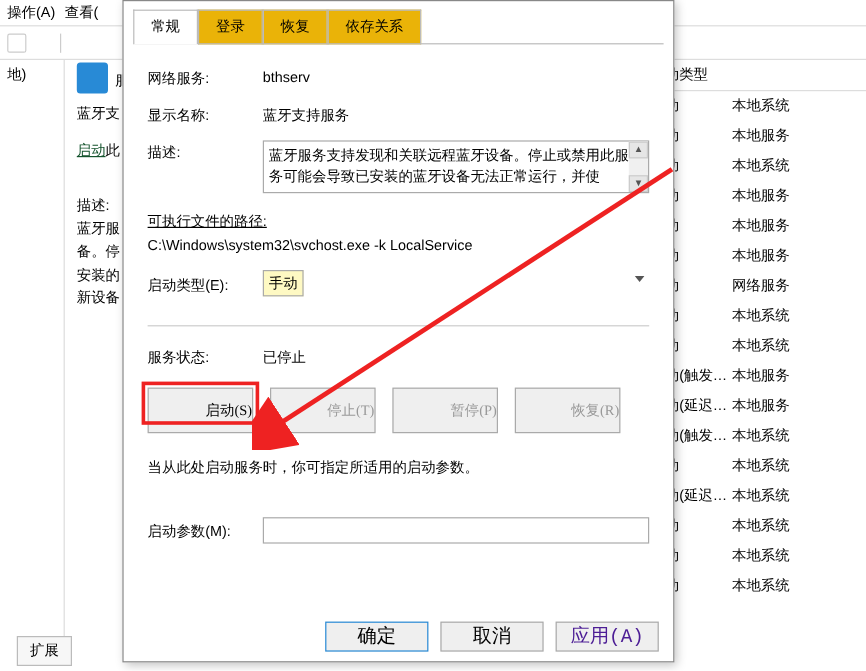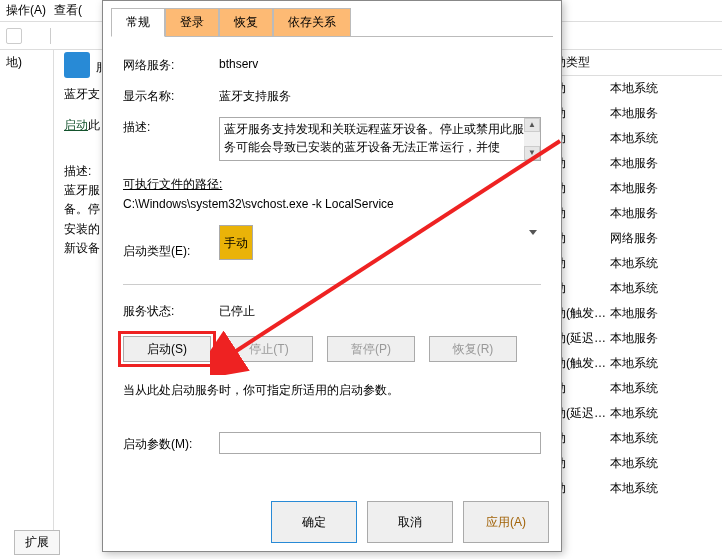--- a/index.html
+++ b/index.html
@@ -28,62 +28,62 @@
     .bg-col-h1 { width: 56px; }
     .bg-col-h2 { flex: 1; }
     .bg-rows { }
     .bg-row { display: flex; padding: 4px 2px; font-size: 12px; }
     .bg-c1 { width: 56px; overflow: hidden; white-space: nowrap; }
     .bg-c2 { flex: 1; overflow: hidden; white-space: nowrap; }
     
     
     .dialog { position: absolute; left: 102px; top: 0; width: 460px; height: 552px; background: #fff; border: 1px solid #888; box-shadow: 2px 2px 8px rgba(0,0,0,0.25); }
     .tabs { display: flex; padding-top: 6px; padding-left: 8px; }
-    .tab { padding: 5px 14px; font-size: 12px; border: 1px solid #bbb; border-bottom: none; background: #fdba74; margin-right: 0; position: relative; top: 1px; }
+    .tab { padding: 5px 14px; font-size: 12px; border: 1px solid #bbb; border-bottom: none; background: #eab308; margin-right: 0; position: relative; top: 1px; }
     .tab.active { background: #fff; border-bottom: 1px solid #fff; z-index: 2; }
     .tab-content { border-top: 1px solid #bbb; margin: 0 8px 0 8px; padding: 18px 12px 8px 12px; height: 474px; position: relative; }
     
     .row { display: flex; margin-bottom: 12px; align-items: flex-start; }
     .label { width: 96px; font-size: 12px; padding-top: 2px; }
     .val { flex: 1; font-size: 12px; padding-top: 2px; }
     
     .desc-box { flex: 1; }
     .desc-textarea { width: 100%; height: 44px; resize: none; border: 1px solid #aaa; font-family: inherit; font-size: 12px; padding: 2px 14px 2px 4px; line-height: 1.5; }
     .desc-wrap { position: relative; }
     .desc-scroll { position: absolute; right: 1px; top: 1px; width: 16px; height: 42px; background: #f0f0f0; display: flex; flex-direction: column; justify-content: space-between; }
     .sc-btn { height: 14px; background: #e6e6e6; border: 1px solid #ccc; font-size: 8px; line-height: 12px; text-align: center; color: #555; }
     
     .path-section { margin-bottom: 14px; }
     .path-label { font-size: 12px; margin-bottom: 4px; text-decoration: underline; }
     .path-val { font-size: 12px; }
     
     .select-row { display: flex; align-items: flex-end; margin-bottom: 24px; }
-    .select { flex: 1; height: 35px; border: 1px solid #aaa; padding: 1px 4px; font-family: inherit; font-size: 12px; background: #eab308; appearance: none; }
+    .select { flex: 1; height: 22px; border: 1px solid #aaa; padding: 1px 4px; font-family: inherit; font-size: 12px; background: #fef9c3; appearance: none; }
     .select-wrap { flex: 1; position: relative; }
     .select-arrow { position: absolute; right: 4px; top: 5px; width: 0; height: 0; border-left: 4px solid transparent; border-right: 4px solid transparent; border-top: 5px solid #555; pointer-events: none; }
     
     .hr { border: none; border-top: 1px solid #ccc; margin: 4px 0 16px 0; }
     
     .status-row { display: flex; margin-bottom: 16px; }
     
     .btn-row { display: flex; gap: 14px; margin-bottom: 20px; }
-    .svc-btn { width: 88px; height: 26px; border: 1px solid #aaa; background: #efefef; font-family: Liberation Sans, sans-serif; font-size: 12px; cursor: pointer; }
+    .svc-btn { width: 88px; height: 38px; border: 1px solid #aaa; background: #efefef; font-family: Liberation Serif, serif; font-size: 12px; cursor: pointer; text-align: right; }
     .svc-btn:disabled { color: #999; cursor: default; }
     .start-btn-wrap { position: relative; }
     .red-box { position: absolute; left: -5px; top: -5px; width: 98px; height: 36px; border: 3px solid #e22; pointer-events: none; }
     
     .hint { font-size: 12px; margin-bottom: 33px; }
     
     .param-row { display: flex; align-items: center; }
     .param-input { flex: 1; height: 22px; border: 1px solid #aaa; padding: 2px 4px; font-family: inherit; font-size: 12px; }
     
     .footer { position: absolute; bottom: 8px; right: 12px; display: flex; gap: 10px; }
-    .footer-btn { width: 86px; height: 42px; border: 1px solid #aaa; background: #efefef; font-family: Liberation Sans, sans-serif; font-size: 12px; cursor: pointer; }
+    .footer-btn { width: 86px; height: 25px; border: 1px solid #aaa; background: #efefef; font-family: Liberation Mono, monospace; font-size: 16px; cursor: pointer; }
     .footer-btn.primary { border: 1px solid #288ad6; }
-    .footer-btn:disabled { color: #a16207; }
+    .footer-btn:disabled { color: #4c1d95; }
     
     
     .arrow { position: absolute; left: 210px; top: 135px; width: 360px; height: 240px; pointer-events: none; z-index: 100; }
   </style>
 </head>
 <body>
 
 <div class="bg-window">
   <div class="bg-menu">
     <span>操作(A)</span>

